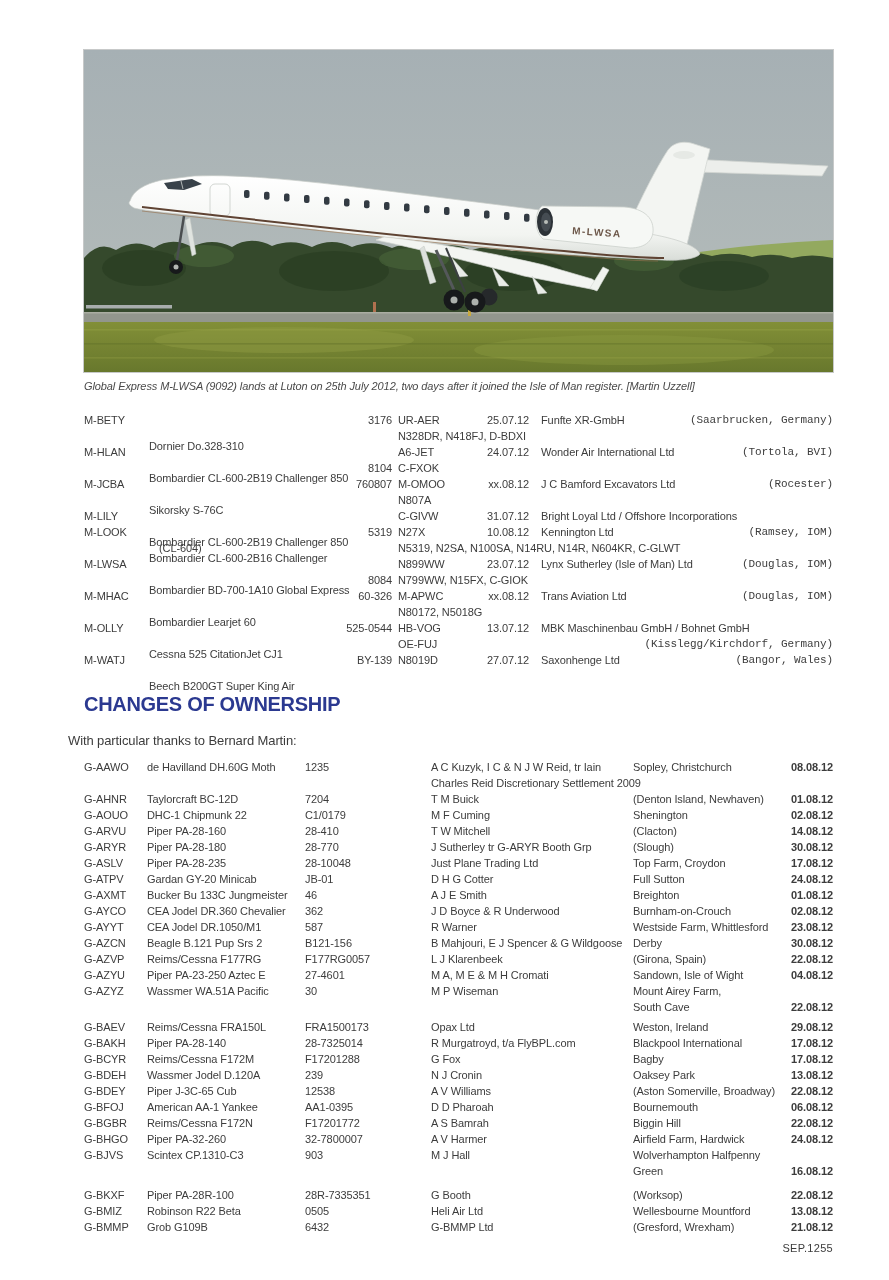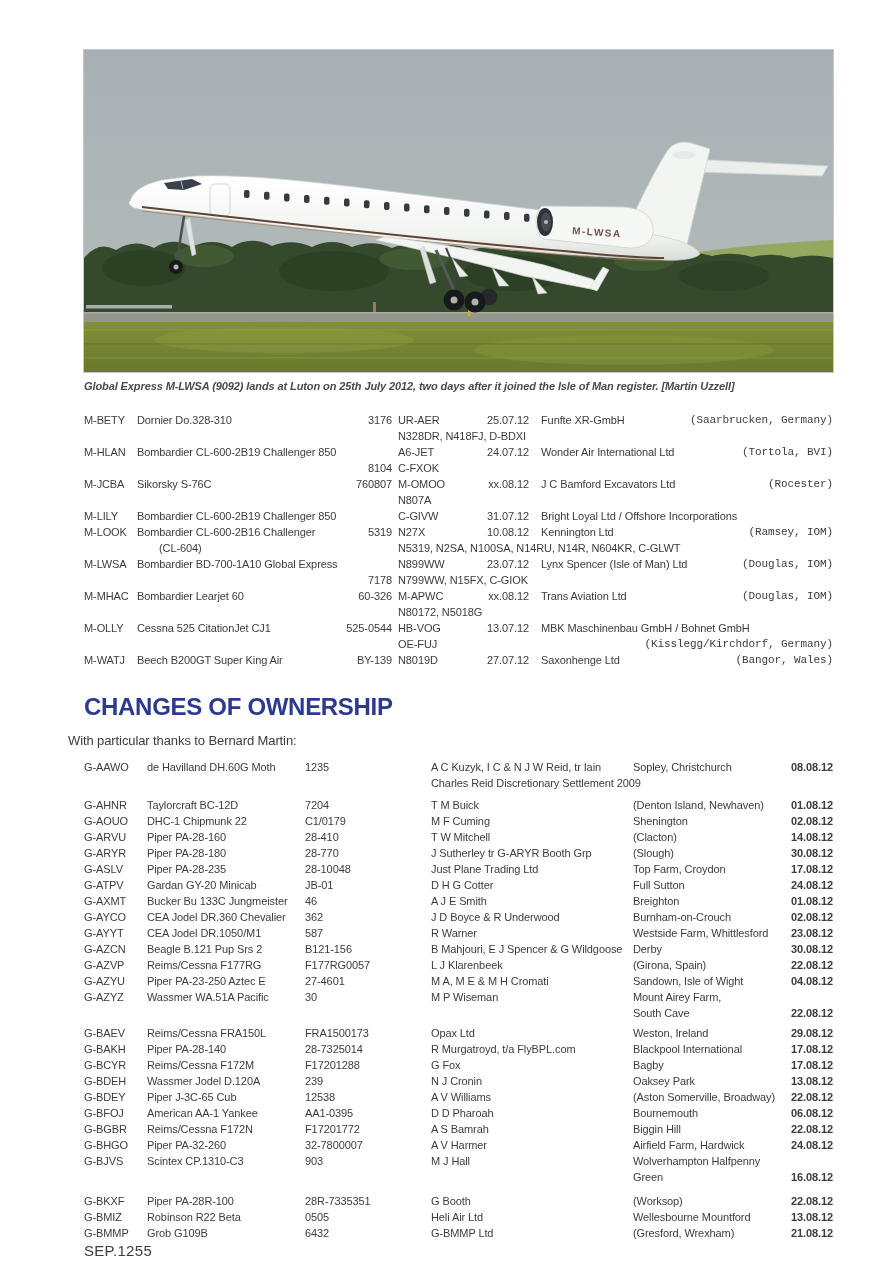--- a/index.html
+++ b/index.html
@@ -1,43 +1,43 @@
 <!DOCTYPE html>
 <html><head>
 <meta charset="utf-8">
 <style>
   html,body{margin:0;padding:0;background:#ffffff;}
   body{width:889px;height:1280px;position:relative;font-family:"Liberation Sans",sans-serif;}
   .page{position:absolute;inset:0;background:#ffffff;overflow:hidden;}
   figure.photo{position:absolute;left:84px;top:50px;width:749px;height:322px;margin:0;box-shadow:0 0 0 1px rgba(130,135,135,.45);}
-  .caption{position:absolute;left:84px;top:380px;width:749px;font-style:italic;font-size:11px;color:#4a4a4a;letter-spacing:-0.1px;font-weight:bold;}
+  .caption{position:absolute;left:84px;top:380px;width:749px;font-style:italic;font-size:11px;color:#4a4a4a;letter-spacing:-0.1px;}
   .reg-table{position:absolute;width:749px;font-size:11px;color:#3c3c3c;letter-spacing:-0.1px;}
   #m-table{left:84px;top:412px;}
   #g-table{left:84px;top:759px;}
   .tline{position:relative;height:16px;line-height:16px;}
   .cell{position:absolute;top:0;white-space:nowrap;}
   
   .m-reg{left:0;}
-  .m-type{left:53px;}
+  .m-type{left:65px;margin-top:26px;}
   .m-typeind{left:75px;}
   .m-cn{left:224px;width:84px;text-align:right;}
   .m-prev{left:314px;}
   .m-date{left:386px;width:59px;text-align:right;}
   .m-own{left:457px;}
   .m-loc{right:0;text-align:left;font-family:Liberation Mono, monospace;}
   
   .g-reg{left:0;}
   .g-type{left:63px;}
   .g-cn{left:221px;}
   .g-own{left:347px;}
   .g-loc{left:549px;}
   .g-date{right:0;text-align:right;font-weight:bold;}
-  h1.heading{position:absolute;left:84px;top:693px;margin:0;font-size:24px;font-weight:bold;color:#2b3990;letter-spacing:-0.3px;}
+  h1.heading{position:absolute;left:84px;top:693px;margin:0;font-size:20px;font-weight:bold;color:#2b3990;letter-spacing:-0.3px;}
   .thanks{position:absolute;left:68px;top:733px;font-size:13px;color:#3c3c3c;letter-spacing:-0.1px;}
-  .footer{position:absolute;left:84px;top:1242px;width:749px;font-size:15px;color:#3c3c3c;letter-spacing:0.3px;}
+  .footer{position:absolute;left:84px;top:1242px;width:749px;text-align:right;font-size:11px;color:#3c3c3c;letter-spacing:0.3px;}
 </style>
 </head>
 <body>
 
 <div class="page">
 
   <figure class="photo">
     <svg viewBox="0 0 749 322" width="749" height="322" xmlns="http://www.w3.org/2000/svg">
       <defs>
         <linearGradient id="skyg" x1="0" y1="0" x2="0" y2="1">
@@ -201,25 +201,25 @@
       </div>
       <div class="tline">
         <span class="cell m-typeind">(CL-604)</span>
         <span class="cell m-prev">N5319, N2SA, N100SA, N14RU, N14R, N604KR, C-GLWT</span>
       </div>
       <div class="tline">
         <span class="cell m-reg">M-LWSA</span>
         <span class="cell m-type">Bombardier BD-700-1A10 Global Express</span>
         <span class="cell m-prev">N899WW</span>
         <span class="cell m-date">23.07.12</span>
-        <span class="cell m-own">Lynx Spencer (Isle of Man) Ltd</span>
+        <span class="cell m-own">Lynx Sutherley (Isle of Man) Ltd</span>
         <span class="cell m-loc">(Douglas, IOM)</span>
       </div>
       <div class="tline">
-        <span class="cell m-cn">7178</span>
+        <span class="cell m-cn">8084</span>
         <span class="cell m-prev">N799WW, N15FX, C-GIOK</span>
       </div>
       <div class="tline">
         <span class="cell m-reg">M-MHAC</span>
         <span class="cell m-type">Bombardier Learjet 60</span>
         <span class="cell m-cn">60-326</span>
         <span class="cell m-prev">M-APWC</span>
         <span class="cell m-date">xx.08.12</span>
         <span class="cell m-own">Trans Aviation Ltd</span>
         <span class="cell m-loc">(Douglas, IOM)</span>
@@ -258,21 +258,21 @@
         <span class="cell g-reg">G-AAWO</span>
         <span class="cell g-type">de Havilland DH.60G Moth</span>
         <span class="cell g-cn">1235</span>
         <span class="cell g-own">A C Kuzyk, I C &amp; N J W Reid, tr Iain</span>
         <span class="cell g-loc">Sopley, Christchurch</span>
         <span class="cell g-date">08.08.12</span>
       </div>
       <div class="tline">
         <span class="cell g-own">Charles Reid Discretionary Settlement 2009</span>
       </div>
-      <div class="tline" style="margin-top: 6px;">
+      <div class="tline" style="">
         <span class="cell g-reg">G-AHNR</span>
         <span class="cell g-type">Taylorcraft BC-12D</span>
         <span class="cell g-cn">7204</span>
         <span class="cell g-own">T M Buick</span>
         <span class="cell g-loc">(Denton Island, Newhaven)</span>
         <span class="cell g-date">01.08.12</span>
       </div>
       <div class="tline">
         <span class="cell g-reg">G-AOUO</span>
         <span class="cell g-type">DHC-1 Chipmunk 22</span>

